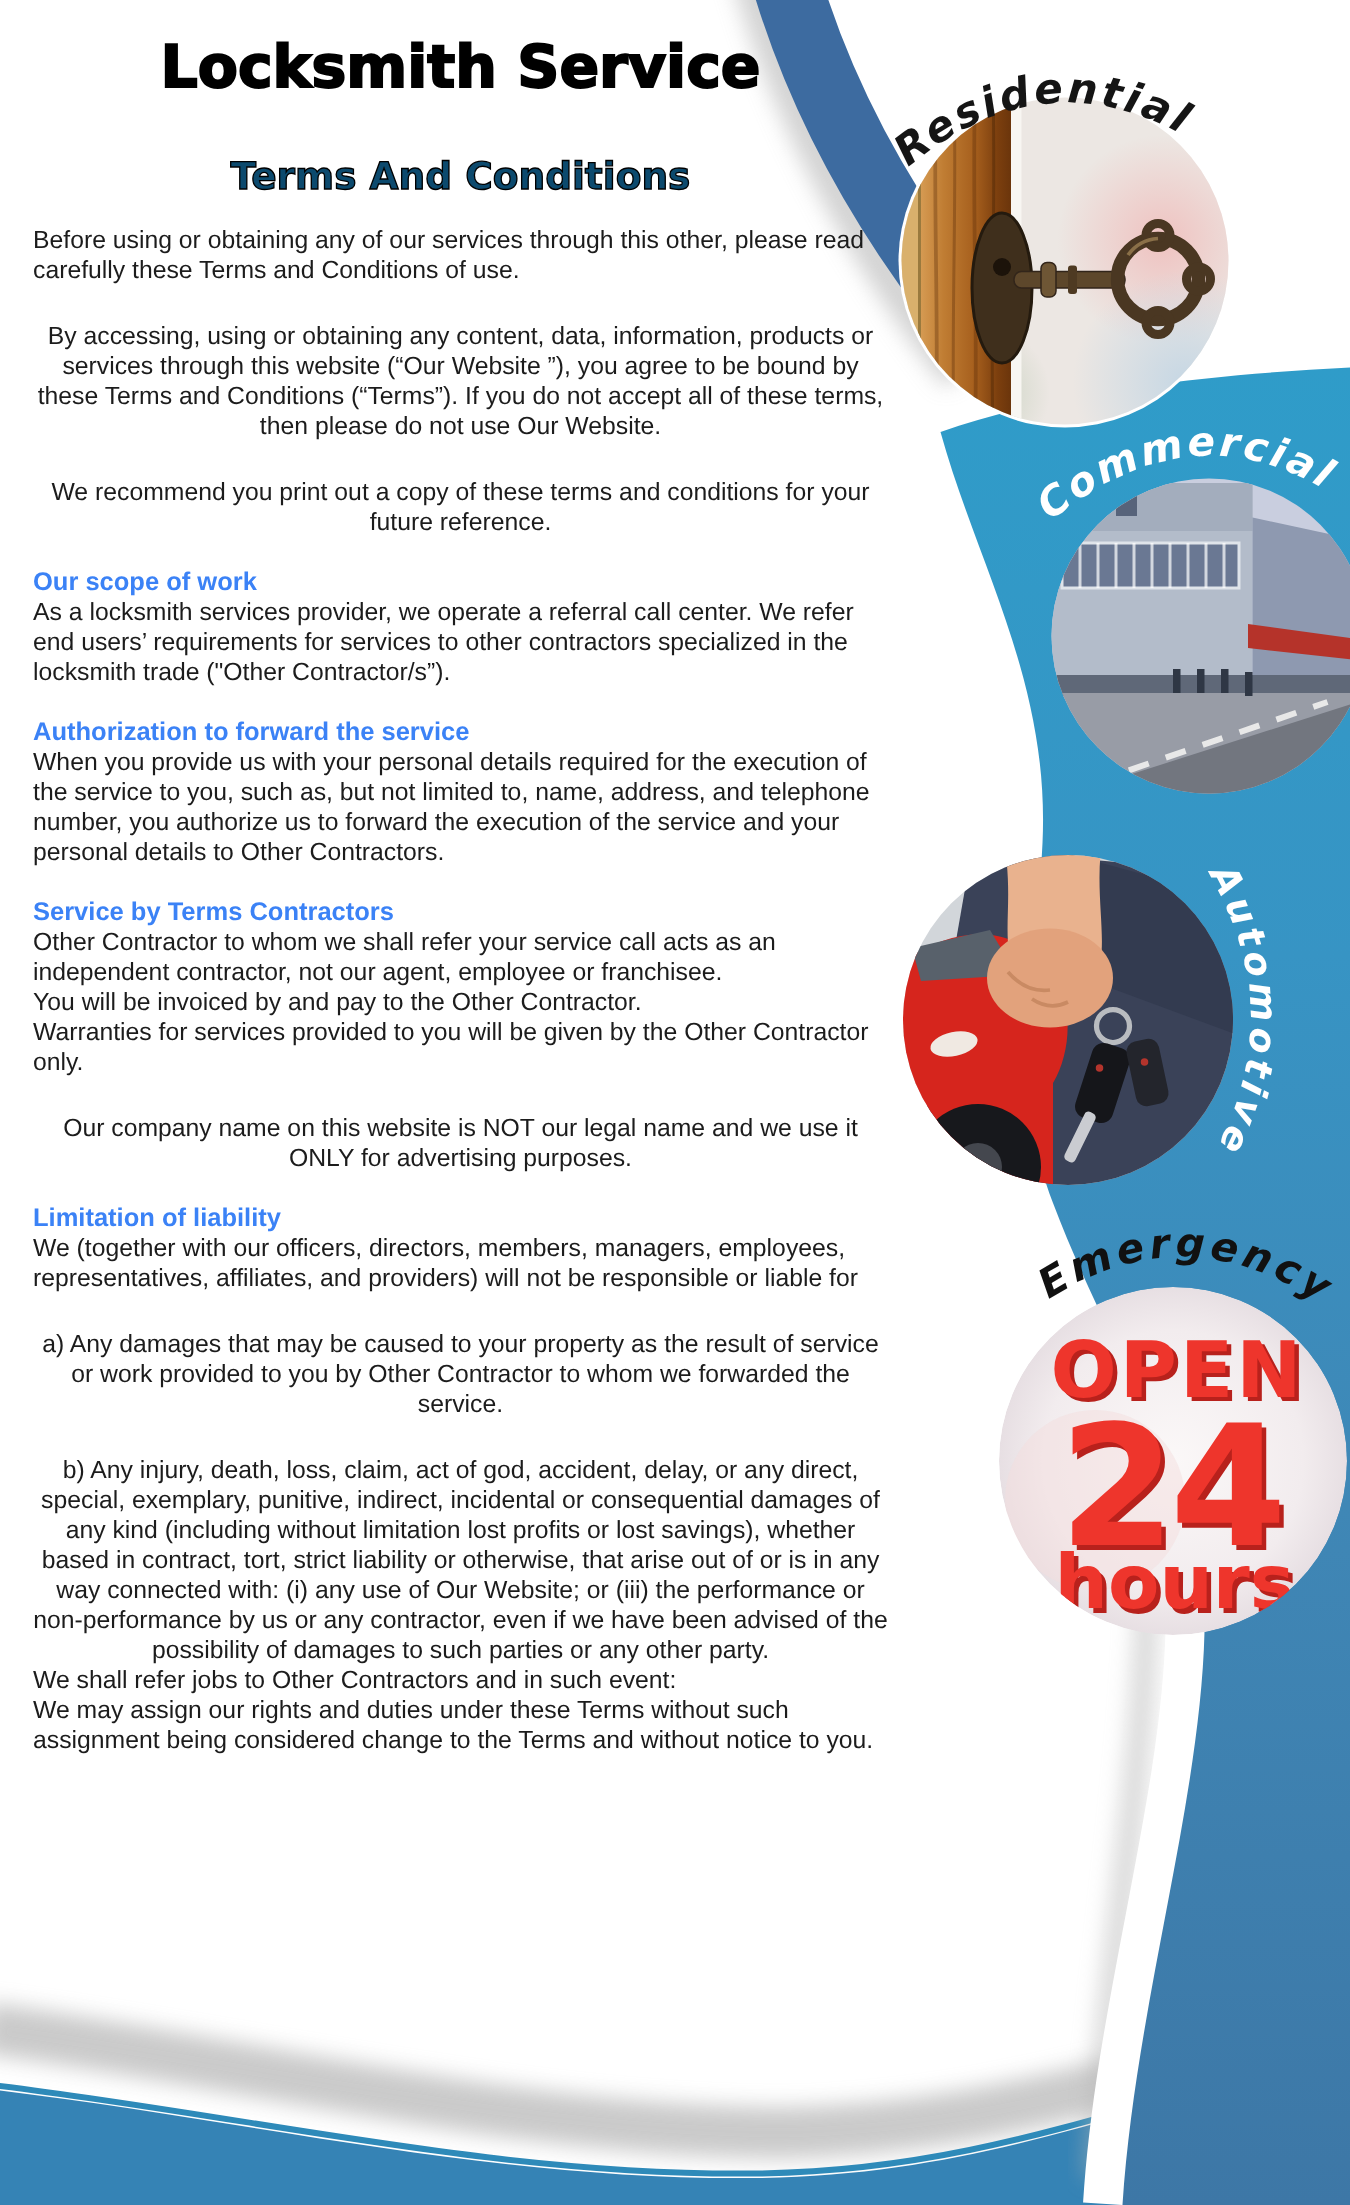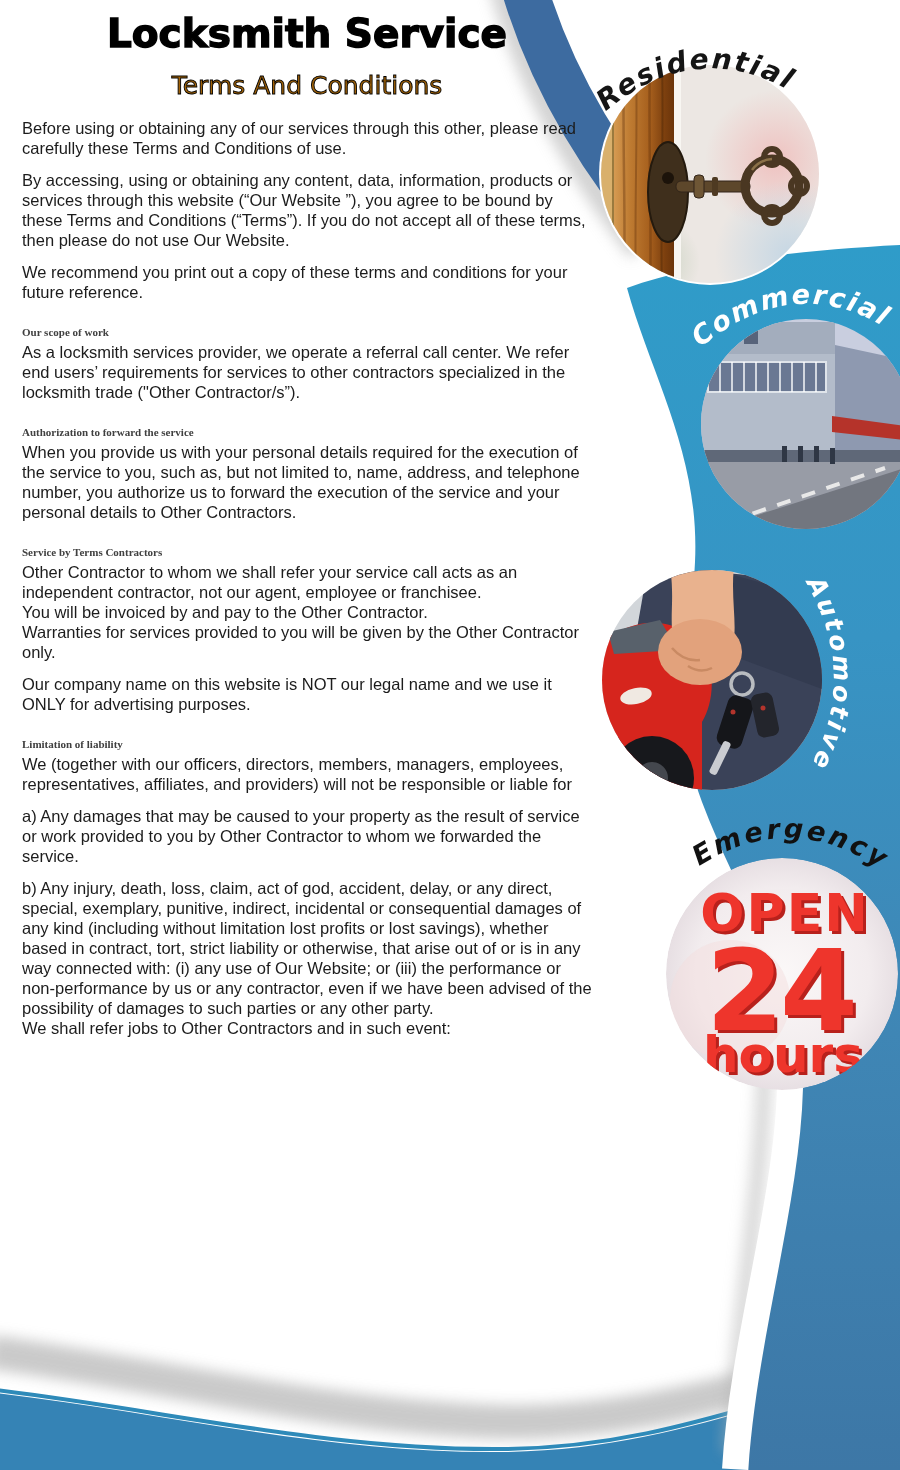--- a/index.html
+++ b/index.html
@@ -2,37 +2,37 @@
 <html><head>
 <meta charset="utf-8">
 <style>
   html,body{margin:0;padding:0;}
   body{
     width:900px;height:1470px;position:relative;overflow:hidden;background:#ffffff;
     font-family:"Liberation Sans",sans-serif;
   }
   .deco{position:absolute;left:0;top:0;z-index:1;}
   .doc{
-    position:absolute;left:22px;top:12px;width:570px;z-index:2;
+    position:absolute;left:22px;top:24px;width:570px;z-index:2;
     color:#1c1c1c;font-size:16.5px;line-height:20px;
     font-family:"Liberation Sans",sans-serif;
   }
   .doc h1{
     margin:0;text-align:center;font-size:39px;line-height:44px;color:#000;
     font-weight:bold;letter-spacing:0px;-webkit-text-stroke:1.4px #000;
     font-family:"DejaVu Sans",sans-serif;
   }
   .doc h2{
-    margin:16px 0 18px;text-align:center;font-size:25px;line-height:28px;color:#a16207;
-    font-weight:normal;-webkit-text-stroke:0.9px #000;
+    margin:36px 0 18px;text-align:center;font-size:25px;line-height:28px;color:#0c4a6e;
+    font-weight:bold;-webkit-text-stroke:0.9px #000;
     font-family:"DejaVu Sans",sans-serif;
   }
-  .doc h3{margin:20px 0 0;font-size:11px;line-height:20px;color:#404040;font-weight:bold;font-family:Liberation Serif, serif;}
+  .doc h3{margin:20px 0 0;font-size:17px;line-height:20px;color:#3b82f6;font-weight:bold;}
   .doc p{margin:0;}
-  .doc p.gap{margin-top:12px;}
+  .doc p.gap{margin-top:24px;text-align:center;}
   .arc-label{font-family:"DejaVu Sans",sans-serif;font-style:italic;font-weight:bold;}
   .badge-word{font-family:"DejaVu Sans",sans-serif;font-weight:bold;}
 </style>
 </head>
 <body>
 
 <svg class="deco" width="900" height="1470" viewBox="0 0 900 1470">
   <defs>
     <filter id="soft" x="-50%" y="-50%" width="200%" height="200%">
         <feGaussianBlur stdDeviation="7"></feGaussianBlur>
@@ -218,13 +218,14 @@
   <p class="para">Warranties for services provided to you will be given by the Other Contractor only.</p>
   <p class="para gap">Our company name on this website is NOT our legal name and we use it ONLY for advertising purposes.</p>
 
   <h3>Limitation of liability</h3>
   <p class="para">We (together with our officers, directors, members, managers, employees, representatives, affiliates, and providers) will not be responsible or liable for</p>
   <p class="para gap">a) Any damages that may be caused to your property as the result of service or work provided to you by Other Contractor to whom we forwarded the service.</p>
   <p class="para gap">b) Any injury, death, loss, claim, act of god, accident, delay, or any direct, special, exemplary, punitive, indirect, incidental or consequential damages of any kind (including without limitation lost profits or lost savings), whether based in contract, tort, strict liability or otherwise, that arise out of or is in any way connected with: (i) any use of Our Website; or (iii) the performance or non-performance by us or any contractor, even if we have been advised of the possibility of damages to such parties or any other party.</p>
 
   <p class="para">We shall refer jobs to Other Contractors and in such event:</p>
 
+  <p class="para">We may assign our rights and duties under these Terms without such assignment being considered change to the Terms and without notice to you.</p>
 </div>
 
 </body></html>

